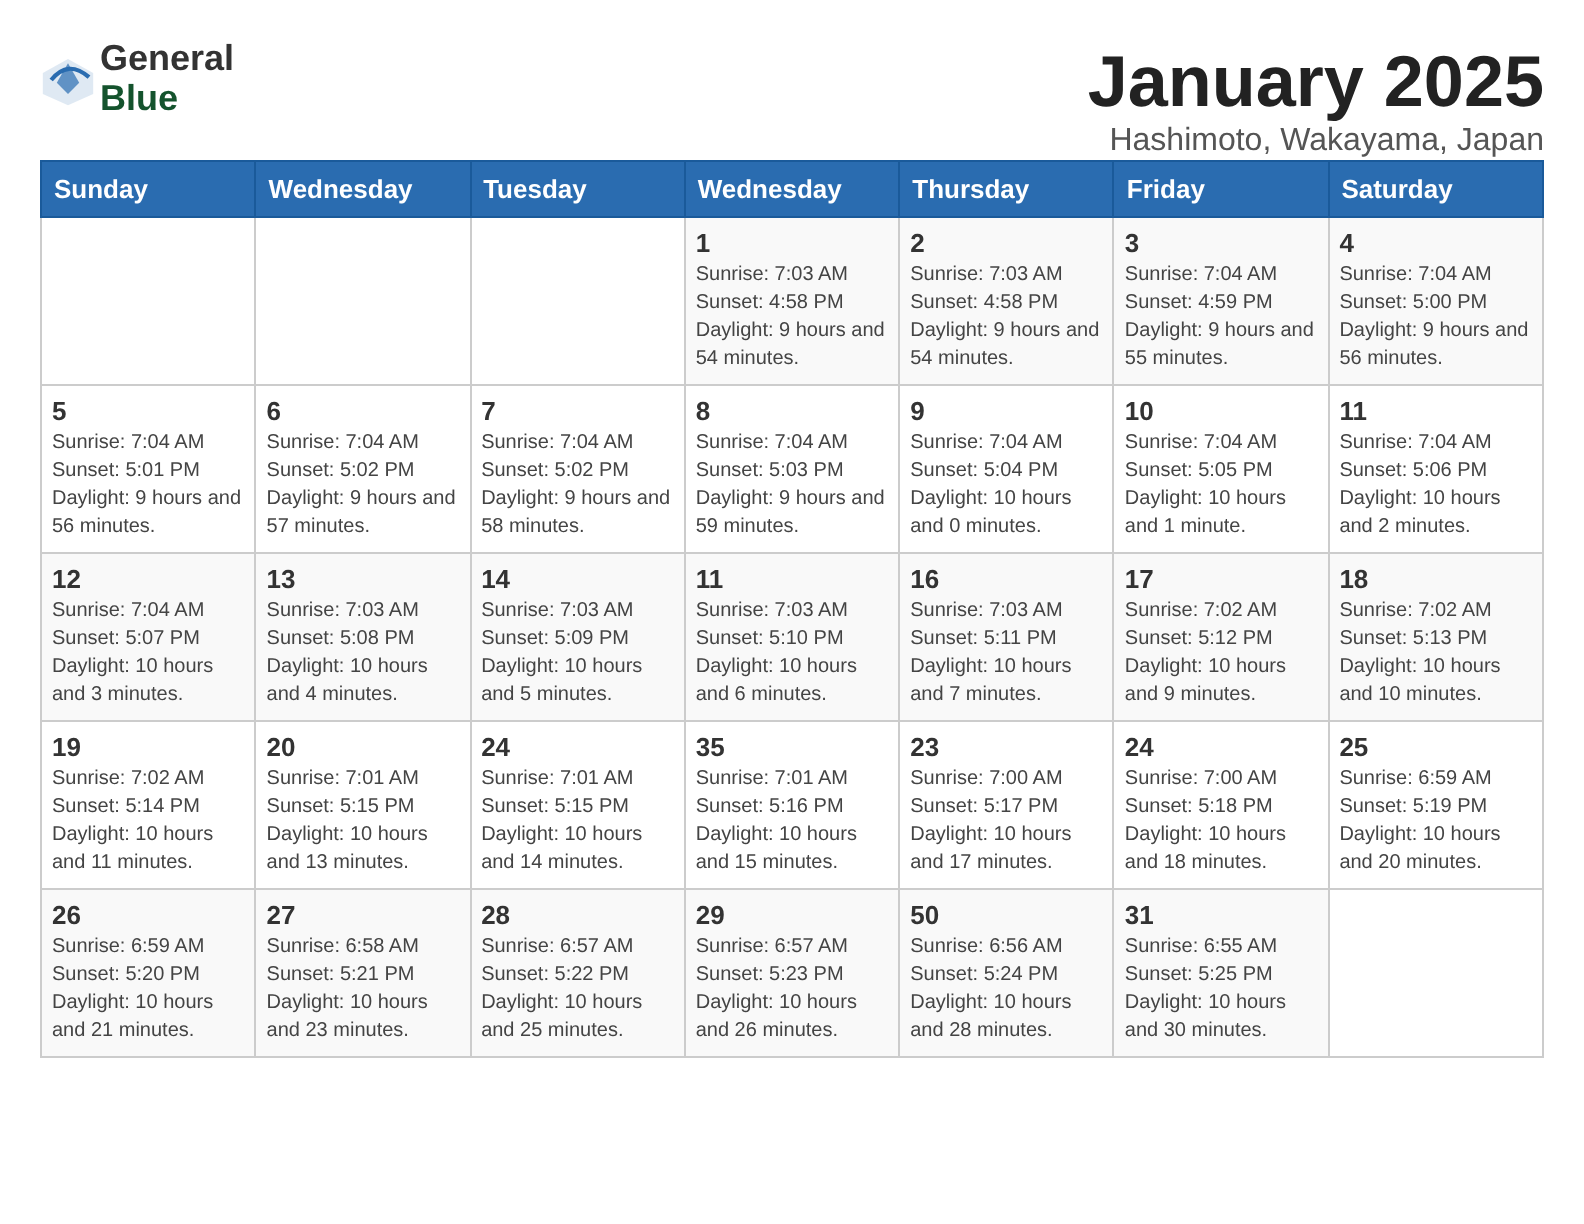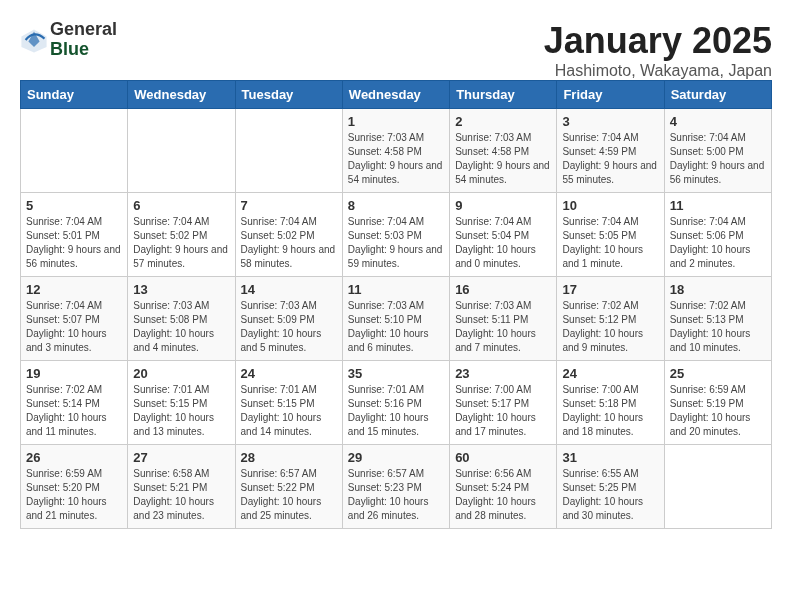--- a/index.html
+++ b/index.html
@@ -298,21 +298,21 @@
 Sunset: 5:22 PM
 Daylight: 10 hours and 25 minutes.</div>
         </td>
         <td>
           <div class="day-number">29</div>
           <div class="day-info" style="white-space: pre-line;">Sunrise: 6:57 AM
 Sunset: 5:23 PM
 Daylight: 10 hours and 26 minutes.</div>
         </td>
         <td>
-          <div class="day-number">60</div>
+          <div class="day-number">50</div>
           <div class="day-info" style="white-space: pre-line;">Sunrise: 6:56 AM
 Sunset: 5:24 PM
 Daylight: 10 hours and 28 minutes.</div>
         </td>
         <td>
           <div class="day-number">31</div>
           <div class="day-info" style="white-space: pre-line;">Sunrise: 6:55 AM
 Sunset: 5:25 PM
 Daylight: 10 hours and 30 minutes.</div>
         </td>

